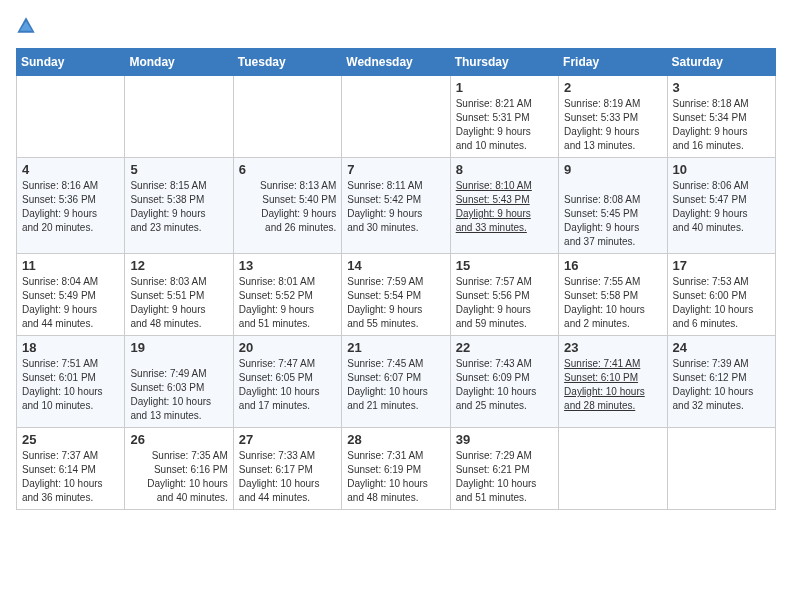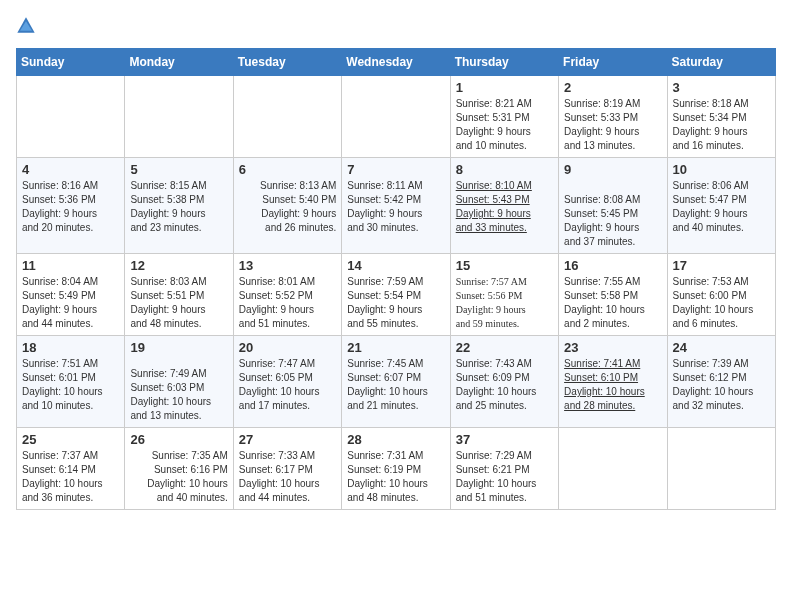--- a/index.html
+++ b/index.html
@@ -214,21 +214,21 @@
         </td>
         <td>
           <span class="day-number">14</span>
           <div class="day-info" style="white-space: pre-line;">Sunrise: 7:59 AM
 Sunset: 5:54 PM
 Daylight: 9 hours
 and 55 minutes.</div>
         </td>
         <td>
           <span class="day-number">15</span>
-          <div class="day-info" style="white-space: pre-line; font-family: Liberation Serif, serif;">Sunrise: 7:57 AM
+          <div class="day-info" style="white-space: pre-line;">Sunrise: 7:57 AM
 Sunset: 5:56 PM
 Daylight: 9 hours
 and 59 minutes.</div>
         </td>
         <td>
           <span class="day-number">16</span>
           <div class="day-info" style="white-space: pre-line;">Sunrise: 7:55 AM
 Sunset: 5:58 PM
 Daylight: 10 hours
 and 2 minutes.</div>
@@ -315,21 +315,21 @@
 and 44 minutes.</div>
         </td>
         <td>
           <span class="day-number">28</span>
           <div class="day-info" style="white-space: pre-line;">Sunrise: 7:31 AM
 Sunset: 6:19 PM
 Daylight: 10 hours
 and 48 minutes.</div>
         </td>
         <td>
-          <span class="day-number">37</span>
+          <span class="day-number">39</span>
           <div class="day-info" style="white-space: pre-line;">Sunrise: 7:29 AM
 Sunset: 6:21 PM
 Daylight: 10 hours
 and 51 minutes.</div>
         </td>
         <td class="empty-cell"></td>
         <td class="empty-cell"></td>
       </tr>
     </tbody>
 </table>

